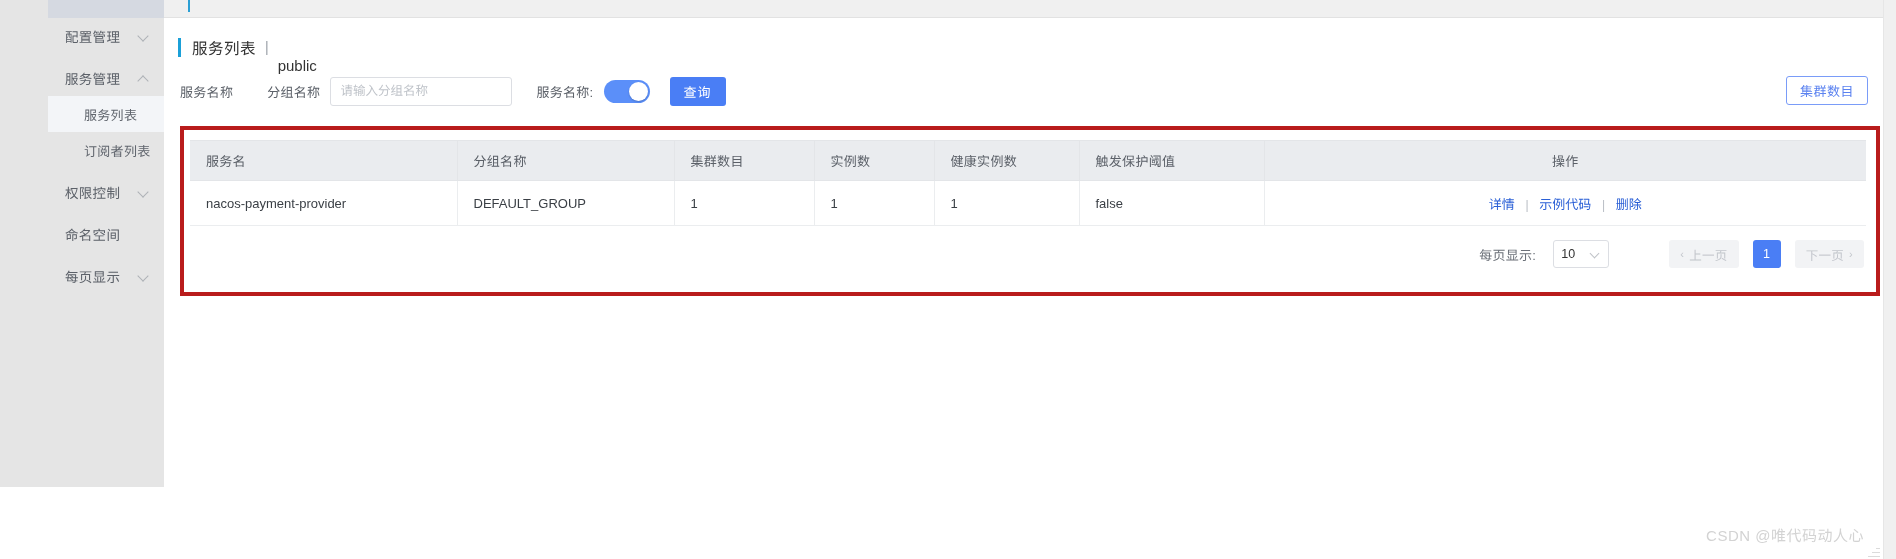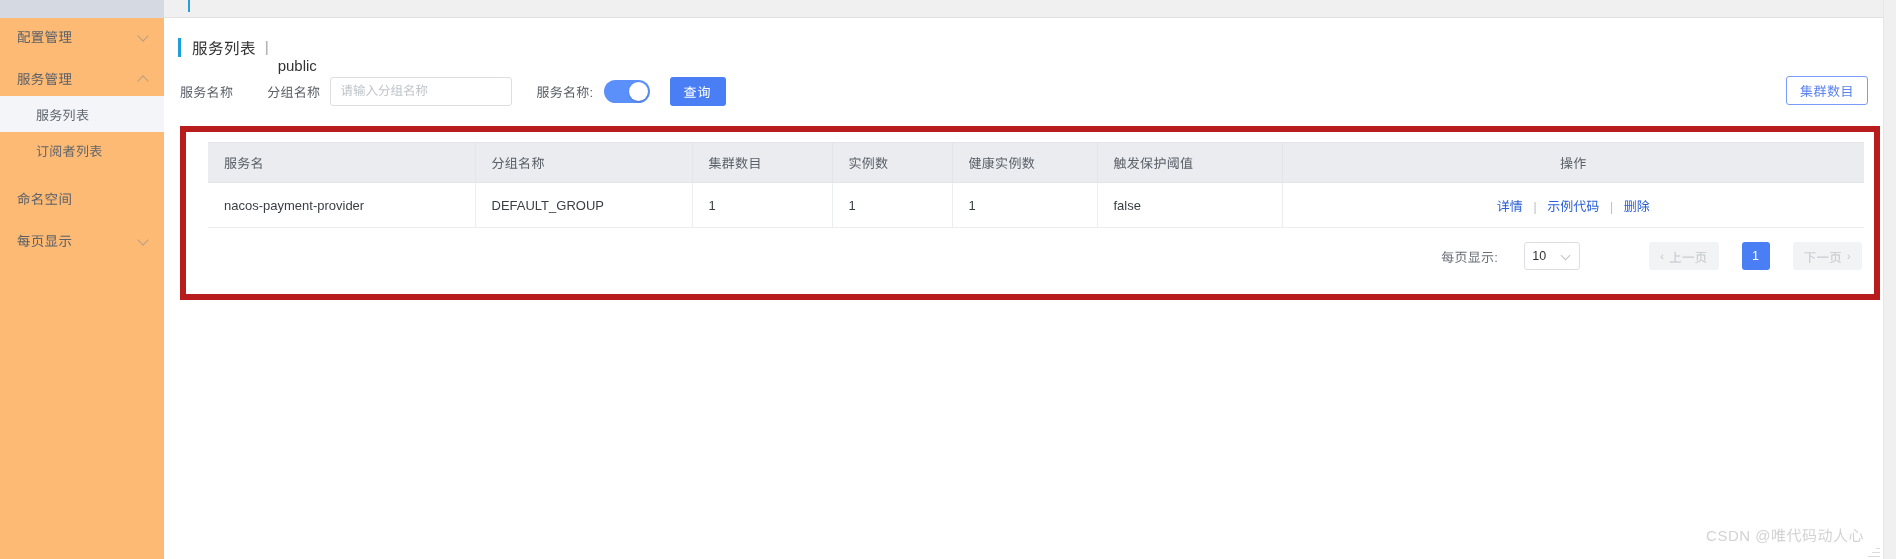--- a/index.html
+++ b/index.html
@@ -11,24 +11,25 @@
     background: #ffffff;
     font-family: "Liberation Sans", "DejaVu Sans", sans-serif;
     font-size: 13px;
     color: #333;
     -webkit-font-smoothing: antialiased;
   }
   .app { position: relative; width: 1896px; height: 559px; display: flex; background:#fff; }
 
   
   .sidebar {
-    width: 164px; height: 559px;
-    background: #fdba74;
+    width: 164px; height: 487px;
+    background: #e5e5e5;
     flex: 0 0 164px;
     position: relative;
+    padding-left: 48px;
   }
   .sidebar-topstrip {
     height: 18px;
     background: #d5d9e1;
   }
   .nav-group { }
   .nav-item {
     height: 36px;
     display: flex;
     align-items: center;
@@ -192,23 +193,23 @@
     color: #5b82f0;
     font-size: 13px;
     cursor: pointer;
     font-family: inherit;
     letter-spacing: .5px;
   }
 
   
   .table-wrap {
     margin: 14px 16px 0 16px;
-    border: 6px solid #b91c1c;
+    border: 4px solid #b91c1c;
     background: #fff;
-    padding: 10px 10px 10px 22px;
+    padding: 10px 10px 10px 6px;
     position: relative;
   }
   table.svc {
     width: 100%;
     border-collapse: collapse;
     table-layout: fixed;
   }
   table.svc thead th {
     background: #eaecef;
     border: 1px solid #e3e5e8;
@@ -253,21 +254,21 @@
     font-size: 12px;
   }
 
   
   .pager {
     display: flex;
     align-items: center;
     justify-content: flex-end;
     height: 56px;
     padding-right: 2px;
-    gap: 17px;
+    gap: 8px;
   }
   .pg-label {
     font-size: 13px;
     color: #6b7078;
     margin-right: 9px;
     letter-spacing: .3px;
   }
   .select-box {
     width: 56px; height: 28px;
     border: 1px solid #dcdee3;
@@ -383,20 +384,24 @@
       <div class="nav-item sub active">
         <span class="lbl">服务列表</span>
       </div>
 
       <div class="nav-item sub">
         <span class="lbl">订阅者列表</span>
       </div>
 
       <div class="spacer-row"></div>
 
+      <div class="nav-item">
+        <span class="lbl">权限控制</span>
+        <span class="chev"></span>
+      </div>
 
       <div class="spacer-row"></div>
 
       <div class="nav-item">
         <span class="lbl">命名空间</span>
       </div>
 
       <div class="spacer-row"></div>
 
       <div class="nav-item">

